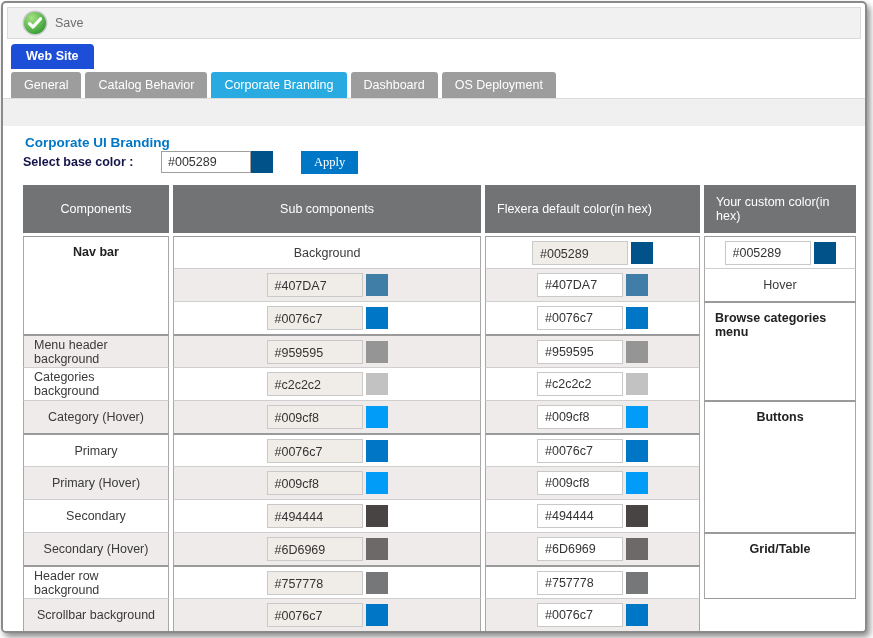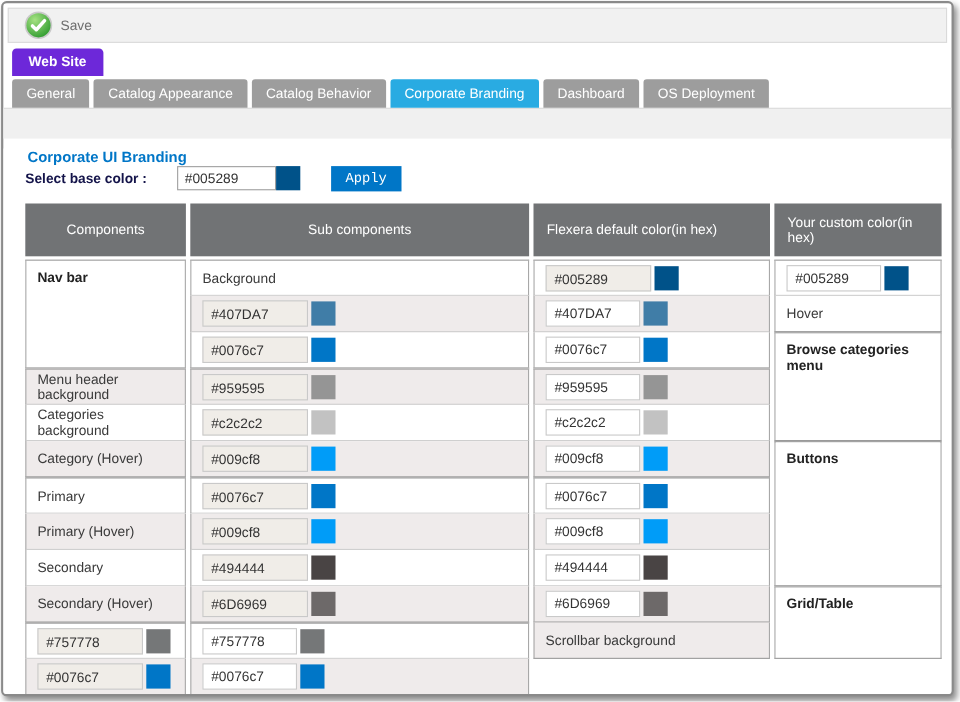--- a/index.html
+++ b/index.html
@@ -9,49 +9,49 @@
           border:2px solid #8a8a8a;border-radius:5px;overflow:hidden;
           box-shadow:3px 4px 6px rgba(0,0,0,.45);}
   
   .toolbar{margin:4px;height:32px;background:#f1f1f1;border:1px solid #dadada;
            display:flex;align-items:center;padding-left:8px;box-sizing:border-box;}
   .save-btn{display:flex;align-items:center;gap:7px;cursor:pointer;background:none;border:none;
             font-family:"Liberation Sans",sans-serif;}
   .save-label{font-size:12.5px;color:#6e6e6e;}
   
   .site-tab-row{margin:5px 0 0 8px;height:25px;}
-  .site-tab{display:inline-block;background:#6d28d9;color:#fff;font-size:12.5px;font-weight:bold;
+  .site-tab{display:inline-block;background:#1d4ed8;color:#fff;font-size:12.5px;font-weight:bold;
             padding:0 15px;line-height:25px;border-radius:4px 4px 0 0;}
   
   .tab-strip{display:flex;gap:4px;margin:3px 0 0 8px;height:26px;}
   .tab{background:#9d9d9d;color:#fff;font-size:12.5px;line-height:26px;padding:0 13px;
        border-radius:3px 3px 0 0;white-space:nowrap;cursor:pointer;}
   .tab.active{background:#29abe2;}
   .tab-gap{height:27px;background:#f0f0f0;border-top:1px solid #dcdcdc;}
   
   .content{padding:0 0 0 20px;background:#fff;}
   .page-title{margin:9px 0 0 2px;color:#0076c7;font-size:13.5px;font-weight:bold;}
   .base-row{display:flex;align-items:center;height:24px;}
   .base-label{font-size:12.5px;font-weight:bold;color:#14144a;width:138px;}
   .base-input{width:82px;height:20px;border:1px solid #9f9f9f;font-size:12.5px;
               padding:0 0 0 6px;font-family:"Liberation Sans",sans-serif;color:#333;}
   .base-swatch{width:22px;height:22px;display:inline-block;}
   .apply-btn{margin-left:28px;background:#0076c7;color:#fff;border:none;font-size:12.5px;
-             height:23px;padding:0 13px;cursor:pointer;font-family:Liberation Mono, monospace;}
+             height:23px;padding:0 13px;cursor:pointer;font-family:Liberation Serif, serif;}
   
   .btable{margin-top:11px;width:833px;}
   .thead,.tbody{display:grid;grid-template-columns:146px 308px 215px 152px;column-gap:4px;}
   .thead{margin-bottom:3px;}
   .hcell{background:#717375;color:#fff;font-size:12.5px;height:48px;display:flex;align-items:center;
          box-sizing:border-box;padding:0 12px;}
   .hcell.center{justify-content:center;}
   .tbody{grid-auto-rows:33px;}
   .cell{box-sizing:border-box;border-left:1px solid #a8a8a8;border-right:1px solid #a8a8a8;
         border-bottom:1px solid #cfcfcf;display:flex;align-items:center;padding:0 10px;
-        font-size:12.5px;color:#3a3a3a;overflow:hidden;}
+        font-size:12.5px;color:#3a3a3a;overflow:hidden;justify-content:center;}
   .cell.group-start{border-top:1px solid #9a9a9a;}
   .cell.group-end{border-bottom:1px solid #9a9a9a;}
   .cell.alt{background:#efebeb;}
   .comp-cell{align-items:flex-start;padding-top:8px;background:#fff;font-weight:bold;color:#222;}
   .hexbox{display:inline-block;width:96px;height:24px;line-height:24px;background:#f0ede8;
           border:1px solid #c9c9c9;box-sizing:border-box;padding-left:7px;color:#333;}
   .hexinput{width:86px;height:24px;border:1px solid #c9c9c9;background:#fff;box-sizing:border-box;
             padding-left:7px;font-size:12.5px;color:#333;font-family:"Liberation Sans",sans-serif;}
   .swatch{width:22px;height:22px;display:inline-block;margin-left:3px;flex:none;}
 </style>
@@ -79,21 +79,20 @@
         <span class="save-label">Save</span>
       </button>
     </div>
 
     <div class="site-tab-row">
       <span class="site-tab">Web Site</span>
     </div>
 
     <div class="tab-strip">
         <div class="tab">General</div>
-        <div class="tab">Catalog Appearance</div>
         <div class="tab">Catalog Behavior</div>
         <div class="tab active">Corporate Branding</div>
         <div class="tab">Dashboard</div>
         <div class="tab">OS Deployment</div>
       </div>
     <div class="tab-gap"></div>
 
     <div class="content">
       <div class="page-title">Corporate UI Branding</div>
 
@@ -225,20 +224,23 @@
               <span class="swatch" style="background: rgb(109, 105, 105);"></span>
             </div>
             <div class="cell alt group-end">
               <input class="hexinput" value="#6D6969" style="">
               <span class="swatch" style="background: rgb(109, 105, 105);"></span>
             </div>
             <div class="cell comp-cell group-start group-end" style="grid-row: span 2;">
               <span>Grid/Table</span>
             </div>
             <div class="cell group-start">
+              <span>Header row background</span>
+            </div>
+            <div class="cell group-start">
               <span class="hexbox">#757778</span>
               <span class="swatch" style="background: rgb(117, 119, 120);"></span>
             </div>
             <div class="cell group-start">
               <input class="hexinput" value="#757778" style="">
               <span class="swatch" style="background: rgb(117, 119, 120);"></span>
             </div>
             <div class="cell alt group-end">
               <span>Scrollbar background</span>
             </div>

